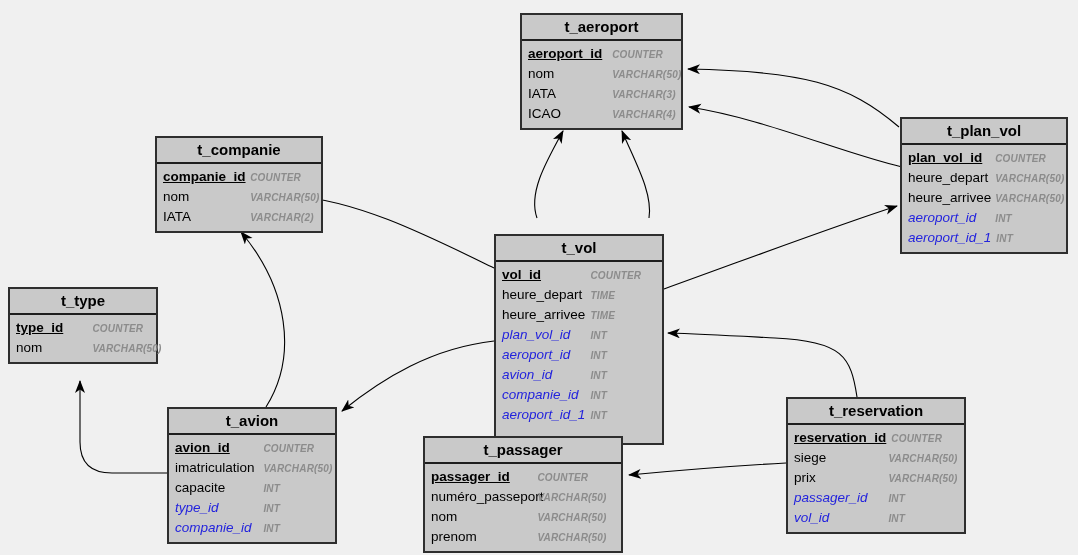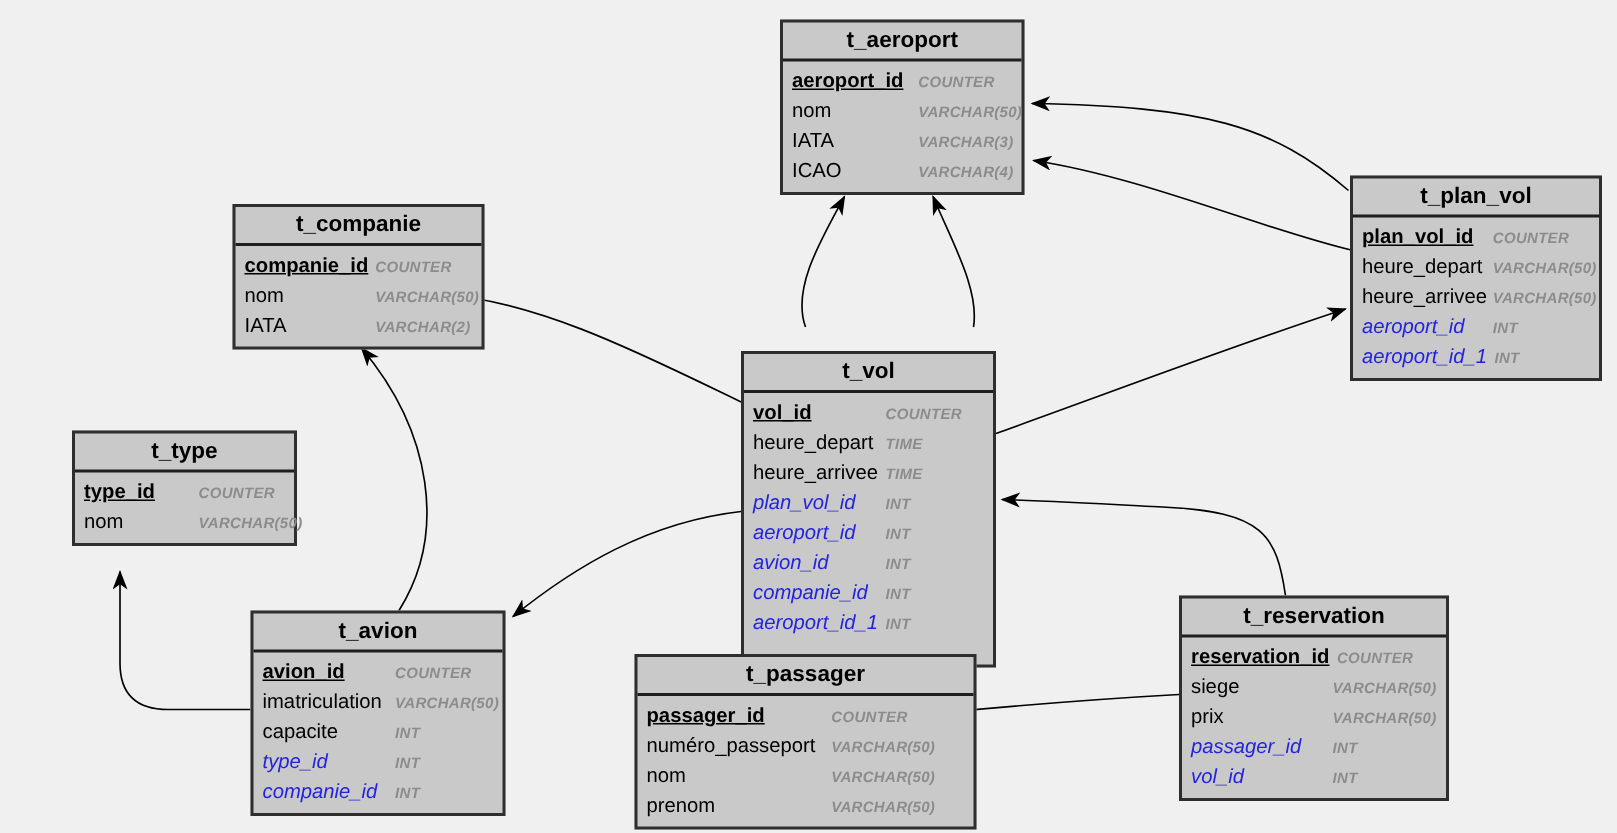--- a/index.html
+++ b/index.html
@@ -121,21 +121,21 @@
           <span class="fname">nom</span>
           <span class="ftype">VARCHAR(50)</span>
         </div>
         <div class="field-row">
           <span class="fname">IATA</span>
           <span class="ftype">VARCHAR(2)</span>
         </div>
       </div>
   </div>
 
-  <div class="entity" style="left:8px;top:287px;width:150px;margin-left:40px;">
+  <div class="entity" style="left:8px;top:287px;width:150px;">
     <div class="entity-title">t_type</div>
     <div class="entity-fields">
         <div class="field-row pk">
           <span class="fname">type_id</span>
           <span class="ftype">COUNTER</span>
         </div>
         <div class="field-row">
           <span class="fname">nom</span>
           <span class="ftype">VARCHAR(50)</span>
         </div>
@@ -199,21 +199,21 @@
           <span class="fname">type_id</span>
           <span class="ftype">INT</span>
         </div>
         <div class="field-row fk">
           <span class="fname">companie_id</span>
           <span class="ftype">INT</span>
         </div>
       </div>
   </div>
 
-  <div class="entity" style="left:423px;top:436px;width:228px;">
+  <div class="entity" style="left:423px;top:436px;width:200px;">
     <div class="entity-title">t_passager</div>
     <div class="entity-fields">
         <div class="field-row pk">
           <span class="fname">passager_id</span>
           <span class="ftype">COUNTER</span>
         </div>
         <div class="field-row bold">
           <span class="fname">numéro_passeport</span>
           <span class="ftype">VARCHAR(50)</span>
         </div>

